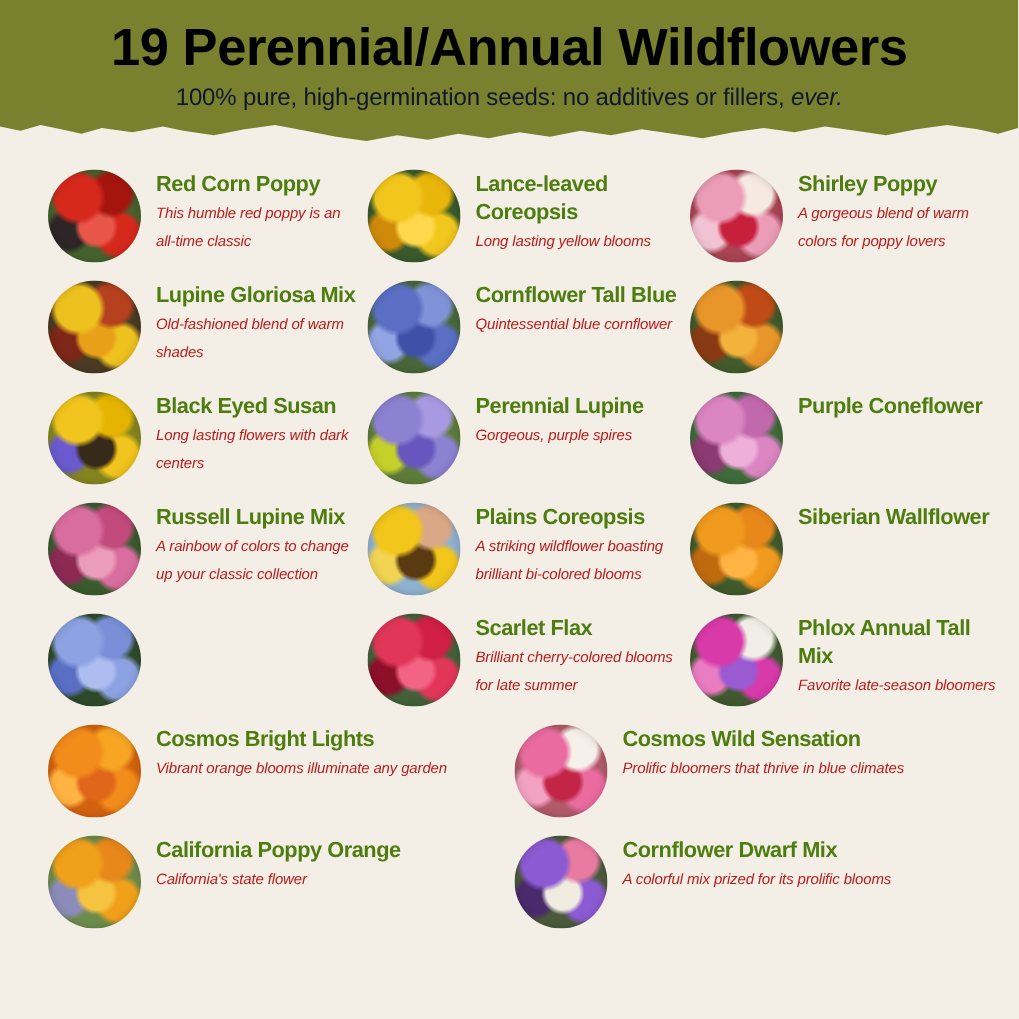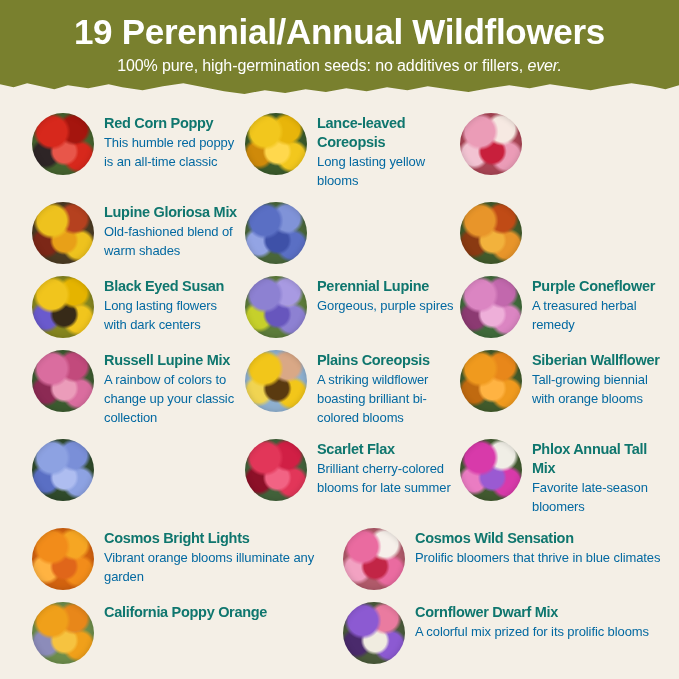--- a/index.html
+++ b/index.html
@@ -14,27 +14,27 @@
     box-sizing: border-box;
     padding-top: 13px;
     text-align: center;
     clip-path: polygon(0 0, 100% 0, 100% 87%, 98% 91%, 96% 88%, 93% 85%, 90% 88%, 87% 92%, 84% 89%, 81% 86%, 78% 90%, 75% 87%, 72% 90%, 69% 94%, 66% 91%, 63% 88%, 60% 92%, 57% 89%, 54% 93%, 51% 90%, 48% 94%, 45% 91%, 42% 95%, 39% 92%, 36% 96%, 33% 93%, 30% 89%, 27% 85%, 24% 88%, 21% 92%, 18% 89%, 16% 86%, 13% 90%, 10% 87%, 8% 91%, 6% 88%, 4% 85%, 2% 89%, 0 86%);
   }
   .banner h1 {
     margin: 0;
     font-size: 35px;
     font-weight: bold;
     letter-spacing: -0.3px;
-    color: #ffffff;
+    color: #000000;
     line-height: 1.1;
   }
   .banner .sub {
     margin: 5px 0 0;
     font-size: 16px;
-    color: #ffffff;
+    color: #0f172a;
     letter-spacing: -0.1px;
   }
   .banner .sub em { font-style: italic; }
   .content {
     padding: 15px 6px 0 32px;
     box-sizing: border-box;
   }
   .grid { display: grid; }
   .grid3 { grid-template-columns: 213px 215px 1fr; }
   .grid2 { grid-template-columns: 311px 1fr; }
@@ -49,28 +49,29 @@
     width: 62px; height: 62px;
     border-radius: 50%;
     flex: 0 0 62px;
     box-shadow: inset 0 0 6px rgba(0,0,0,0.18);
   }
   .txt { padding-top: 1px; }
   .title {
     font-size: 14.5px;
     font-weight: bold;
     letter-spacing: -0.3px;
-    color: #0f766e;
+    color: #4d7c0f;
     line-height: 19px;
   }
   .desc {
-    font-size: 13px;
+    font-size: 10px;
     letter-spacing: -0.1px;
-    color: #0369a1;
+    color: #b91c1c;
     line-height: 19px;
+    font-style: italic;
   }
 </style>
 </head>
 <body style="background: rgb(244, 239, 230);">
 
 <header class="banner" style="background: rgb(121, 128, 46);">
   <h1>19 Perennial/Annual Wildflowers</h1>
   <p class="sub"><span>100% pure, high-germination seeds: no additives or fillers, </span><em>ever.</em></p>
 </header>
 
@@ -85,30 +86,38 @@
       </div>
       <div class="card">
         <div class="photo" style="background: radial-gradient(circle at 32% 30%, rgb(242, 199, 29) 0px, rgb(242, 199, 29) 24%, rgba(0, 0, 0, 0) 31%), radial-gradient(circle at 68% 26%, rgb(232, 181, 10) 0px, rgb(232, 181, 10) 20%, rgba(0, 0, 0, 0) 27%), radial-gradient(circle at 52% 62%, rgb(255, 216, 77) 0px, rgb(255, 216, 77) 22%, rgba(0, 0, 0, 0) 29%), radial-gradient(circle at 22% 66%, rgb(207, 138, 10) 0px, rgb(207, 138, 10) 18%, rgba(0, 0, 0, 0) 25%), radial-gradient(circle at 76% 70%, rgb(242, 199, 29) 0px, rgb(242, 199, 29) 20%, rgba(0, 0, 0, 0) 27%), radial-gradient(circle at 50% 42%, rgb(232, 181, 10) 0px, rgb(232, 181, 10) 13%, rgba(0, 0, 0, 0) 20%), radial-gradient(circle at 38% 52%, rgb(255, 216, 77) 0px, rgb(255, 216, 77) 11%, rgba(0, 0, 0, 0) 18%), radial-gradient(circle at 64% 46%, rgb(207, 138, 10) 0px, rgb(207, 138, 10) 12%, rgba(0, 0, 0, 0) 19%) rgb(58, 90, 43);"></div>
         <div class="txt">
           <div class="title">Lance-leaved Coreopsis</div>
           <div class="desc">Long lasting yellow blooms</div>
         </div>
       </div>
       <div class="card">
         <div class="photo" style="background: radial-gradient(circle at 32% 30%, rgb(235, 156, 183) 0px, rgb(235, 156, 183) 24%, rgba(0, 0, 0, 0) 31%), radial-gradient(circle at 68% 26%, rgb(246, 233, 226) 0px, rgb(246, 233, 226) 20%, rgba(0, 0, 0, 0) 27%), radial-gradient(circle at 52% 62%, rgb(200, 31, 60) 0px, rgb(200, 31, 60) 22%, rgba(0, 0, 0, 0) 29%), radial-gradient(circle at 22% 66%, rgb(242, 195, 210) 0px, rgb(242, 195, 210) 18%, rgba(0, 0, 0, 0) 25%), radial-gradient(circle at 76% 70%, rgb(235, 156, 183) 0px, rgb(235, 156, 183) 20%, rgba(0, 0, 0, 0) 27%), radial-gradient(circle at 50% 42%, rgb(246, 233, 226) 0px, rgb(246, 233, 226) 13%, rgba(0, 0, 0, 0) 20%), radial-gradient(circle at 38% 52%, rgb(200, 31, 60) 0px, rgb(200, 31, 60) 11%, rgba(0, 0, 0, 0) 18%), radial-gradient(circle at 64% 46%, rgb(242, 195, 210) 0px, rgb(242, 195, 210) 12%, rgba(0, 0, 0, 0) 19%) rgb(168, 68, 84);"></div>
+        <div class="txt">
+          <div class="title">Shirley Poppy</div>
+          <div class="desc">A gorgeous blend of warm colors for poppy lovers</div>
+        </div>
       </div>
       <div class="card">
         <div class="photo" style="background: radial-gradient(circle at 32% 30%, rgb(238, 194, 30) 0px, rgb(238, 194, 30) 24%, rgba(0, 0, 0, 0) 31%), radial-gradient(circle at 68% 26%, rgb(181, 65, 31) 0px, rgb(181, 65, 31) 20%, rgba(0, 0, 0, 0) 27%), radial-gradient(circle at 52% 62%, rgb(232, 160, 24) 0px, rgb(232, 160, 24) 22%, rgba(0, 0, 0, 0) 29%), radial-gradient(circle at 22% 66%, rgb(124, 39, 23) 0px, rgb(124, 39, 23) 18%, rgba(0, 0, 0, 0) 25%), radial-gradient(circle at 76% 70%, rgb(238, 194, 30) 0px, rgb(238, 194, 30) 20%, rgba(0, 0, 0, 0) 27%), radial-gradient(circle at 50% 42%, rgb(181, 65, 31) 0px, rgb(181, 65, 31) 13%, rgba(0, 0, 0, 0) 20%), radial-gradient(circle at 38% 52%, rgb(232, 160, 24) 0px, rgb(232, 160, 24) 11%, rgba(0, 0, 0, 0) 18%), radial-gradient(circle at 64% 46%, rgb(124, 39, 23) 0px, rgb(124, 39, 23) 12%, rgba(0, 0, 0, 0) 19%) rgb(74, 58, 34);"></div>
         <div class="txt">
           <div class="title">Lupine Gloriosa Mix</div>
           <div class="desc">Old-fashioned blend of warm shades</div>
         </div>
       </div>
       <div class="card">
         <div class="photo" style="background: radial-gradient(circle at 32% 30%, rgb(90, 111, 196) 0px, rgb(90, 111, 196) 24%, rgba(0, 0, 0, 0) 31%), radial-gradient(circle at 68% 26%, rgb(128, 147, 216) 0px, rgb(128, 147, 216) 20%, rgba(0, 0, 0, 0) 27%), radial-gradient(circle at 52% 62%, rgb(62, 81, 168) 0px, rgb(62, 81, 168) 22%, rgba(0, 0, 0, 0) 29%), radial-gradient(circle at 22% 66%, rgb(147, 164, 228) 0px, rgb(147, 164, 228) 18%, rgba(0, 0, 0, 0) 25%), radial-gradient(circle at 76% 70%, rgb(90, 111, 196) 0px, rgb(90, 111, 196) 20%, rgba(0, 0, 0, 0) 27%), radial-gradient(circle at 50% 42%, rgb(128, 147, 216) 0px, rgb(128, 147, 216) 13%, rgba(0, 0, 0, 0) 20%), radial-gradient(circle at 38% 52%, rgb(62, 81, 168) 0px, rgb(62, 81, 168) 11%, rgba(0, 0, 0, 0) 18%), radial-gradient(circle at 64% 46%, rgb(147, 164, 228) 0px, rgb(147, 164, 228) 12%, rgba(0, 0, 0, 0) 19%) rgb(73, 102, 58);"></div>
+        <div class="txt">
+          <div class="title">Cornflower Tall Blue</div>
+          <div class="desc">Quintessential blue cornflower</div>
+        </div>
       </div>
       <div class="card">
         <div class="photo" style="background: radial-gradient(circle at 32% 30%, rgb(232, 149, 42) 0px, rgb(232, 149, 42) 24%, rgba(0, 0, 0, 0) 31%), radial-gradient(circle at 68% 26%, rgb(192, 75, 22) 0px, rgb(192, 75, 22) 20%, rgba(0, 0, 0, 0) 27%), radial-gradient(circle at 52% 62%, rgb(242, 178, 60) 0px, rgb(242, 178, 60) 22%, rgba(0, 0, 0, 0) 29%), radial-gradient(circle at 22% 66%, rgb(138, 58, 18) 0px, rgb(138, 58, 18) 18%, rgba(0, 0, 0, 0) 25%), radial-gradient(circle at 76% 70%, rgb(232, 149, 42) 0px, rgb(232, 149, 42) 20%, rgba(0, 0, 0, 0) 27%), radial-gradient(circle at 50% 42%, rgb(192, 75, 22) 0px, rgb(192, 75, 22) 13%, rgba(0, 0, 0, 0) 20%), radial-gradient(circle at 38% 52%, rgb(242, 178, 60) 0px, rgb(242, 178, 60) 11%, rgba(0, 0, 0, 0) 18%), radial-gradient(circle at 64% 46%, rgb(138, 58, 18) 0px, rgb(138, 58, 18) 12%, rgba(0, 0, 0, 0) 19%) rgb(65, 90, 43);"></div>
         <div class="txt">
         </div>
       </div>
       <div class="card">
         <div class="photo" style="background: radial-gradient(circle at 32% 30%, rgb(241, 197, 29) 0px, rgb(241, 197, 29) 24%, rgba(0, 0, 0, 0) 31%), radial-gradient(circle at 68% 26%, rgb(229, 180, 0) 0px, rgb(229, 180, 0) 20%, rgba(0, 0, 0, 0) 27%), radial-gradient(circle at 52% 62%, rgb(55, 42, 24) 0px, rgb(55, 42, 24) 22%, rgba(0, 0, 0, 0) 29%), radial-gradient(circle at 22% 66%, rgb(106, 90, 205) 0px, rgb(106, 90, 205) 18%, rgba(0, 0, 0, 0) 25%), radial-gradient(circle at 76% 70%, rgb(241, 197, 29) 0px, rgb(241, 197, 29) 20%, rgba(0, 0, 0, 0) 27%), radial-gradient(circle at 50% 42%, rgb(229, 180, 0) 0px, rgb(229, 180, 0) 13%, rgba(0, 0, 0, 0) 20%), radial-gradient(circle at 38% 52%, rgb(55, 42, 24) 0px, rgb(55, 42, 24) 11%, rgba(0, 0, 0, 0) 18%), radial-gradient(circle at 64% 46%, rgb(106, 90, 205) 0px, rgb(106, 90, 205) 12%, rgba(0, 0, 0, 0) 19%) rgb(133, 133, 31);"></div>
         <div class="txt">
           <div class="title">Black Eyed Susan</div>
@@ -119,42 +128,40 @@
         <div class="photo" style="background: radial-gradient(circle at 32% 30%, rgb(141, 129, 210) 0px, rgb(141, 129, 210) 24%, rgba(0, 0, 0, 0) 31%), radial-gradient(circle at 68% 26%, rgb(168, 154, 226) 0px, rgb(168, 154, 226) 20%, rgba(0, 0, 0, 0) 27%), radial-gradient(circle at 52% 62%, rgb(103, 86, 189) 0px, rgb(103, 86, 189) 22%, rgba(0, 0, 0, 0) 29%), radial-gradient(circle at 22% 66%, rgb(198, 208, 43) 0px, rgb(198, 208, 43) 18%, rgba(0, 0, 0, 0) 25%), radial-gradient(circle at 76% 70%, rgb(141, 129, 210) 0px, rgb(141, 129, 210) 20%, rgba(0, 0, 0, 0) 27%), radial-gradient(circle at 50% 42%, rgb(168, 154, 226) 0px, rgb(168, 154, 226) 13%, rgba(0, 0, 0, 0) 20%), radial-gradient(circle at 38% 52%, rgb(103, 86, 189) 0px, rgb(103, 86, 189) 11%, rgba(0, 0, 0, 0) 18%), radial-gradient(circle at 64% 46%, rgb(198, 208, 43) 0px, rgb(198, 208, 43) 12%, rgba(0, 0, 0, 0) 19%) rgb(93, 124, 59);"></div>
         <div class="txt">
           <div class="title">Perennial Lupine</div>
           <div class="desc">Gorgeous, purple spires</div>
         </div>
       </div>
       <div class="card">
         <div class="photo" style="background: radial-gradient(circle at 32% 30%, rgb(219, 133, 194) 0px, rgb(219, 133, 194) 24%, rgba(0, 0, 0, 0) 31%), radial-gradient(circle at 68% 26%, rgb(194, 104, 173) 0px, rgb(194, 104, 173) 20%, rgba(0, 0, 0, 0) 27%), radial-gradient(circle at 52% 62%, rgb(238, 175, 217) 0px, rgb(238, 175, 217) 22%, rgba(0, 0, 0, 0) 29%), radial-gradient(circle at 22% 66%, rgb(140, 58, 114) 0px, rgb(140, 58, 114) 18%, rgba(0, 0, 0, 0) 25%), radial-gradient(circle at 76% 70%, rgb(219, 133, 194) 0px, rgb(219, 133, 194) 20%, rgba(0, 0, 0, 0) 27%), radial-gradient(circle at 50% 42%, rgb(194, 104, 173) 0px, rgb(194, 104, 173) 13%, rgba(0, 0, 0, 0) 20%), radial-gradient(circle at 38% 52%, rgb(238, 175, 217) 0px, rgb(238, 175, 217) 11%, rgba(0, 0, 0, 0) 18%), radial-gradient(circle at 64% 46%, rgb(140, 58, 114) 0px, rgb(140, 58, 114) 12%, rgba(0, 0, 0, 0) 19%) rgb(63, 106, 58);"></div>
         <div class="txt">
           <div class="title">Purple Coneflower</div>
-          <div class="desc">A treasured herbal remedy</div>
         </div>
       </div>
       <div class="card">
         <div class="photo" style="background: radial-gradient(circle at 32% 30%, rgb(218, 109, 159) 0px, rgb(218, 109, 159) 24%, rgba(0, 0, 0, 0) 31%), radial-gradient(circle at 68% 26%, rgb(194, 74, 124) 0px, rgb(194, 74, 124) 20%, rgba(0, 0, 0, 0) 27%), radial-gradient(circle at 52% 62%, rgb(235, 156, 186) 0px, rgb(235, 156, 186) 22%, rgba(0, 0, 0, 0) 29%), radial-gradient(circle at 22% 66%, rgb(140, 42, 84) 0px, rgb(140, 42, 84) 18%, rgba(0, 0, 0, 0) 25%), radial-gradient(circle at 76% 70%, rgb(218, 109, 159) 0px, rgb(218, 109, 159) 20%, rgba(0, 0, 0, 0) 27%), radial-gradient(circle at 50% 42%, rgb(194, 74, 124) 0px, rgb(194, 74, 124) 13%, rgba(0, 0, 0, 0) 20%), radial-gradient(circle at 38% 52%, rgb(235, 156, 186) 0px, rgb(235, 156, 186) 11%, rgba(0, 0, 0, 0) 18%), radial-gradient(circle at 64% 46%, rgb(140, 42, 84) 0px, rgb(140, 42, 84) 12%, rgba(0, 0, 0, 0) 19%) rgb(59, 90, 47);"></div>
         <div class="txt">
           <div class="title">Russell Lupine Mix</div>
           <div class="desc">A rainbow of colors to change up your classic collection</div>
         </div>
       </div>
       <div class="card">
         <div class="photo" style="background: radial-gradient(circle at 32% 30%, rgb(242, 198, 26) 0px, rgb(242, 198, 26) 24%, rgba(0, 0, 0, 0) 31%), radial-gradient(circle at 68% 26%, rgb(217, 168, 134) 0px, rgb(217, 168, 134) 20%, rgba(0, 0, 0, 0) 27%), radial-gradient(circle at 52% 62%, rgb(90, 58, 16) 0px, rgb(90, 58, 16) 22%, rgba(0, 0, 0, 0) 29%), radial-gradient(circle at 22% 66%, rgb(240, 212, 82) 0px, rgb(240, 212, 82) 18%, rgba(0, 0, 0, 0) 25%), radial-gradient(circle at 76% 70%, rgb(242, 198, 26) 0px, rgb(242, 198, 26) 20%, rgba(0, 0, 0, 0) 27%), radial-gradient(circle at 50% 42%, rgb(217, 168, 134) 0px, rgb(217, 168, 134) 13%, rgba(0, 0, 0, 0) 20%), radial-gradient(circle at 38% 52%, rgb(90, 58, 16) 0px, rgb(90, 58, 16) 11%, rgba(0, 0, 0, 0) 18%), radial-gradient(circle at 64% 46%, rgb(240, 212, 82) 0px, rgb(240, 212, 82) 12%, rgba(0, 0, 0, 0) 19%) rgb(143, 176, 207);"></div>
         <div class="txt">
           <div class="title">Plains Coreopsis</div>
           <div class="desc">A striking wildflower boasting brilliant bi-colored blooms</div>
         </div>
       </div>
       <div class="card">
         <div class="photo" style="background: radial-gradient(circle at 32% 30%, rgb(240, 154, 30) 0px, rgb(240, 154, 30) 24%, rgba(0, 0, 0, 0) 31%), radial-gradient(circle at 68% 26%, rgb(232, 135, 26) 0px, rgb(232, 135, 26) 20%, rgba(0, 0, 0, 0) 27%), radial-gradient(circle at 52% 62%, rgb(255, 179, 66) 0px, rgb(255, 179, 66) 22%, rgba(0, 0, 0, 0) 29%), radial-gradient(circle at 22% 66%, rgb(192, 106, 16) 0px, rgb(192, 106, 16) 18%, rgba(0, 0, 0, 0) 25%), radial-gradient(circle at 76% 70%, rgb(240, 154, 30) 0px, rgb(240, 154, 30) 20%, rgba(0, 0, 0, 0) 27%), radial-gradient(circle at 50% 42%, rgb(232, 135, 26) 0px, rgb(232, 135, 26) 13%, rgba(0, 0, 0, 0) 20%), radial-gradient(circle at 38% 52%, rgb(255, 179, 66) 0px, rgb(255, 179, 66) 11%, rgba(0, 0, 0, 0) 18%), radial-gradient(circle at 64% 46%, rgb(192, 106, 16) 0px, rgb(192, 106, 16) 12%, rgba(0, 0, 0, 0) 19%) rgb(65, 90, 43);"></div>
         <div class="txt">
           <div class="title">Siberian Wallflower</div>
-          <div class="desc">Tall-growing biennial with orange blooms</div>
         </div>
       </div>
       <div class="card">
         <div class="photo" style="background: radial-gradient(circle at 32% 30%, rgb(141, 162, 226) 0px, rgb(141, 162, 226) 24%, rgba(0, 0, 0, 0) 31%), radial-gradient(circle at 68% 26%, rgb(122, 143, 216) 0px, rgb(122, 143, 216) 20%, rgba(0, 0, 0, 0) 27%), radial-gradient(circle at 52% 62%, rgb(174, 189, 240) 0px, rgb(174, 189, 240) 22%, rgba(0, 0, 0, 0) 29%), radial-gradient(circle at 22% 66%, rgb(90, 111, 196) 0px, rgb(90, 111, 196) 18%, rgba(0, 0, 0, 0) 25%), radial-gradient(circle at 76% 70%, rgb(141, 162, 226) 0px, rgb(141, 162, 226) 20%, rgba(0, 0, 0, 0) 27%), radial-gradient(circle at 50% 42%, rgb(122, 143, 216) 0px, rgb(122, 143, 216) 13%, rgba(0, 0, 0, 0) 20%), radial-gradient(circle at 38% 52%, rgb(174, 189, 240) 0px, rgb(174, 189, 240) 11%, rgba(0, 0, 0, 0) 18%), radial-gradient(circle at 64% 46%, rgb(90, 111, 196) 0px, rgb(90, 111, 196) 12%, rgba(0, 0, 0, 0) 19%) rgb(47, 74, 43);"></div>
       </div>
       <div class="card">
         <div class="photo" style="background: radial-gradient(circle at 32% 30%, rgb(226, 54, 89) 0px, rgb(226, 54, 89) 24%, rgba(0, 0, 0, 0) 31%), radial-gradient(circle at 68% 26%, rgb(209, 31, 69) 0px, rgb(209, 31, 69) 20%, rgba(0, 0, 0, 0) 27%), radial-gradient(circle at 52% 62%, rgb(242, 99, 132) 0px, rgb(242, 99, 132) 22%, rgba(0, 0, 0, 0) 29%), radial-gradient(circle at 22% 66%, rgb(140, 16, 40) 0px, rgb(140, 16, 40) 18%, rgba(0, 0, 0, 0) 25%), radial-gradient(circle at 76% 70%, rgb(226, 54, 89) 0px, rgb(226, 54, 89) 20%, rgba(0, 0, 0, 0) 27%), radial-gradient(circle at 50% 42%, rgb(209, 31, 69) 0px, rgb(209, 31, 69) 13%, rgba(0, 0, 0, 0) 20%), radial-gradient(circle at 38% 52%, rgb(242, 99, 132) 0px, rgb(242, 99, 132) 11%, rgba(0, 0, 0, 0) 18%), radial-gradient(circle at 64% 46%, rgb(140, 16, 40) 0px, rgb(140, 16, 40) 12%, rgba(0, 0, 0, 0) 19%) rgb(66, 97, 58);"></div>
         <div class="txt">
           <div class="title">Scarlet Flax</div>
           <div class="desc">Brilliant cherry-colored blooms for late summer</div>
@@ -180,20 +187,21 @@
         <div class="photo" style="background: radial-gradient(circle at 32% 30%, rgb(234, 107, 160) 0px, rgb(234, 107, 160) 24%, rgba(0, 0, 0, 0) 31%), radial-gradient(circle at 68% 26%, rgb(246, 240, 234) 0px, rgb(246, 240, 234) 20%, rgba(0, 0, 0, 0) 27%), radial-gradient(circle at 52% 62%, rgb(194, 37, 70) 0px, rgb(194, 37, 70) 22%, rgba(0, 0, 0, 0) 29%), radial-gradient(circle at 22% 66%, rgb(242, 162, 194) 0px, rgb(242, 162, 194) 18%, rgba(0, 0, 0, 0) 25%), radial-gradient(circle at 76% 70%, rgb(234, 107, 160) 0px, rgb(234, 107, 160) 20%, rgba(0, 0, 0, 0) 27%), radial-gradient(circle at 50% 42%, rgb(246, 240, 234) 0px, rgb(246, 240, 234) 13%, rgba(0, 0, 0, 0) 20%), radial-gradient(circle at 38% 52%, rgb(194, 37, 70) 0px, rgb(194, 37, 70) 11%, rgba(0, 0, 0, 0) 18%), radial-gradient(circle at 64% 46%, rgb(242, 162, 194) 0px, rgb(242, 162, 194) 12%, rgba(0, 0, 0, 0) 19%) rgb(176, 90, 106);"></div>
         <div class="txt">
           <div class="title">Cosmos Wild Sensation</div>
           <div class="desc">Prolific bloomers that thrive in blue climates</div>
         </div>
       </div>
       <div class="card">
         <div class="photo" style="background: radial-gradient(circle at 32% 30%, rgb(240, 160, 26) 0px, rgb(240, 160, 26) 24%, rgba(0, 0, 0, 0) 31%), radial-gradient(circle at 68% 26%, rgb(232, 135, 26) 0px, rgb(232, 135, 26) 20%, rgba(0, 0, 0, 0) 27%), radial-gradient(circle at 52% 62%, rgb(246, 195, 64) 0px, rgb(246, 195, 64) 22%, rgba(0, 0, 0, 0) 29%), radial-gradient(circle at 22% 66%, rgb(140, 140, 186) 0px, rgb(140, 140, 186) 18%, rgba(0, 0, 0, 0) 25%), radial-gradient(circle at 76% 70%, rgb(240, 160, 26) 0px, rgb(240, 160, 26) 20%, rgba(0, 0, 0, 0) 27%), radial-gradient(circle at 50% 42%, rgb(232, 135, 26) 0px, rgb(232, 135, 26) 13%, rgba(0, 0, 0, 0) 20%), radial-gradient(circle at 38% 52%, rgb(246, 195, 64) 0px, rgb(246, 195, 64) 11%, rgba(0, 0, 0, 0) 18%), radial-gradient(circle at 64% 46%, rgb(140, 140, 186) 0px, rgb(140, 140, 186) 12%, rgba(0, 0, 0, 0) 19%) rgb(108, 140, 75);"></div>
         <div class="txt">
           <div class="title">California Poppy Orange</div>
+          <div class="desc">California's state flower</div>
         </div>
       </div>
       <div class="card">
         <div class="photo" style="background: radial-gradient(circle at 32% 30%, rgb(140, 90, 210) 0px, rgb(140, 90, 210) 24%, rgba(0, 0, 0, 0) 31%), radial-gradient(circle at 68% 26%, rgb(234, 123, 160) 0px, rgb(234, 123, 160) 20%, rgba(0, 0, 0, 0) 27%), radial-gradient(circle at 52% 62%, rgb(240, 236, 224) 0px, rgb(240, 236, 224) 22%, rgba(0, 0, 0, 0) 29%), radial-gradient(circle at 22% 66%, rgb(74, 42, 108) 0px, rgb(74, 42, 108) 18%, rgba(0, 0, 0, 0) 25%), radial-gradient(circle at 76% 70%, rgb(140, 90, 210) 0px, rgb(140, 90, 210) 20%, rgba(0, 0, 0, 0) 27%), radial-gradient(circle at 50% 42%, rgb(234, 123, 160) 0px, rgb(234, 123, 160) 13%, rgba(0, 0, 0, 0) 20%), radial-gradient(circle at 38% 52%, rgb(240, 236, 224) 0px, rgb(240, 236, 224) 11%, rgba(0, 0, 0, 0) 18%), radial-gradient(circle at 64% 46%, rgb(74, 42, 108) 0px, rgb(74, 42, 108) 12%, rgba(0, 0, 0, 0) 19%) rgb(74, 90, 58);"></div>
         <div class="txt">
           <div class="title">Cornflower Dwarf Mix</div>
           <div class="desc">A colorful mix prized for its prolific blooms</div>
         </div>
       </div>
     </div>

